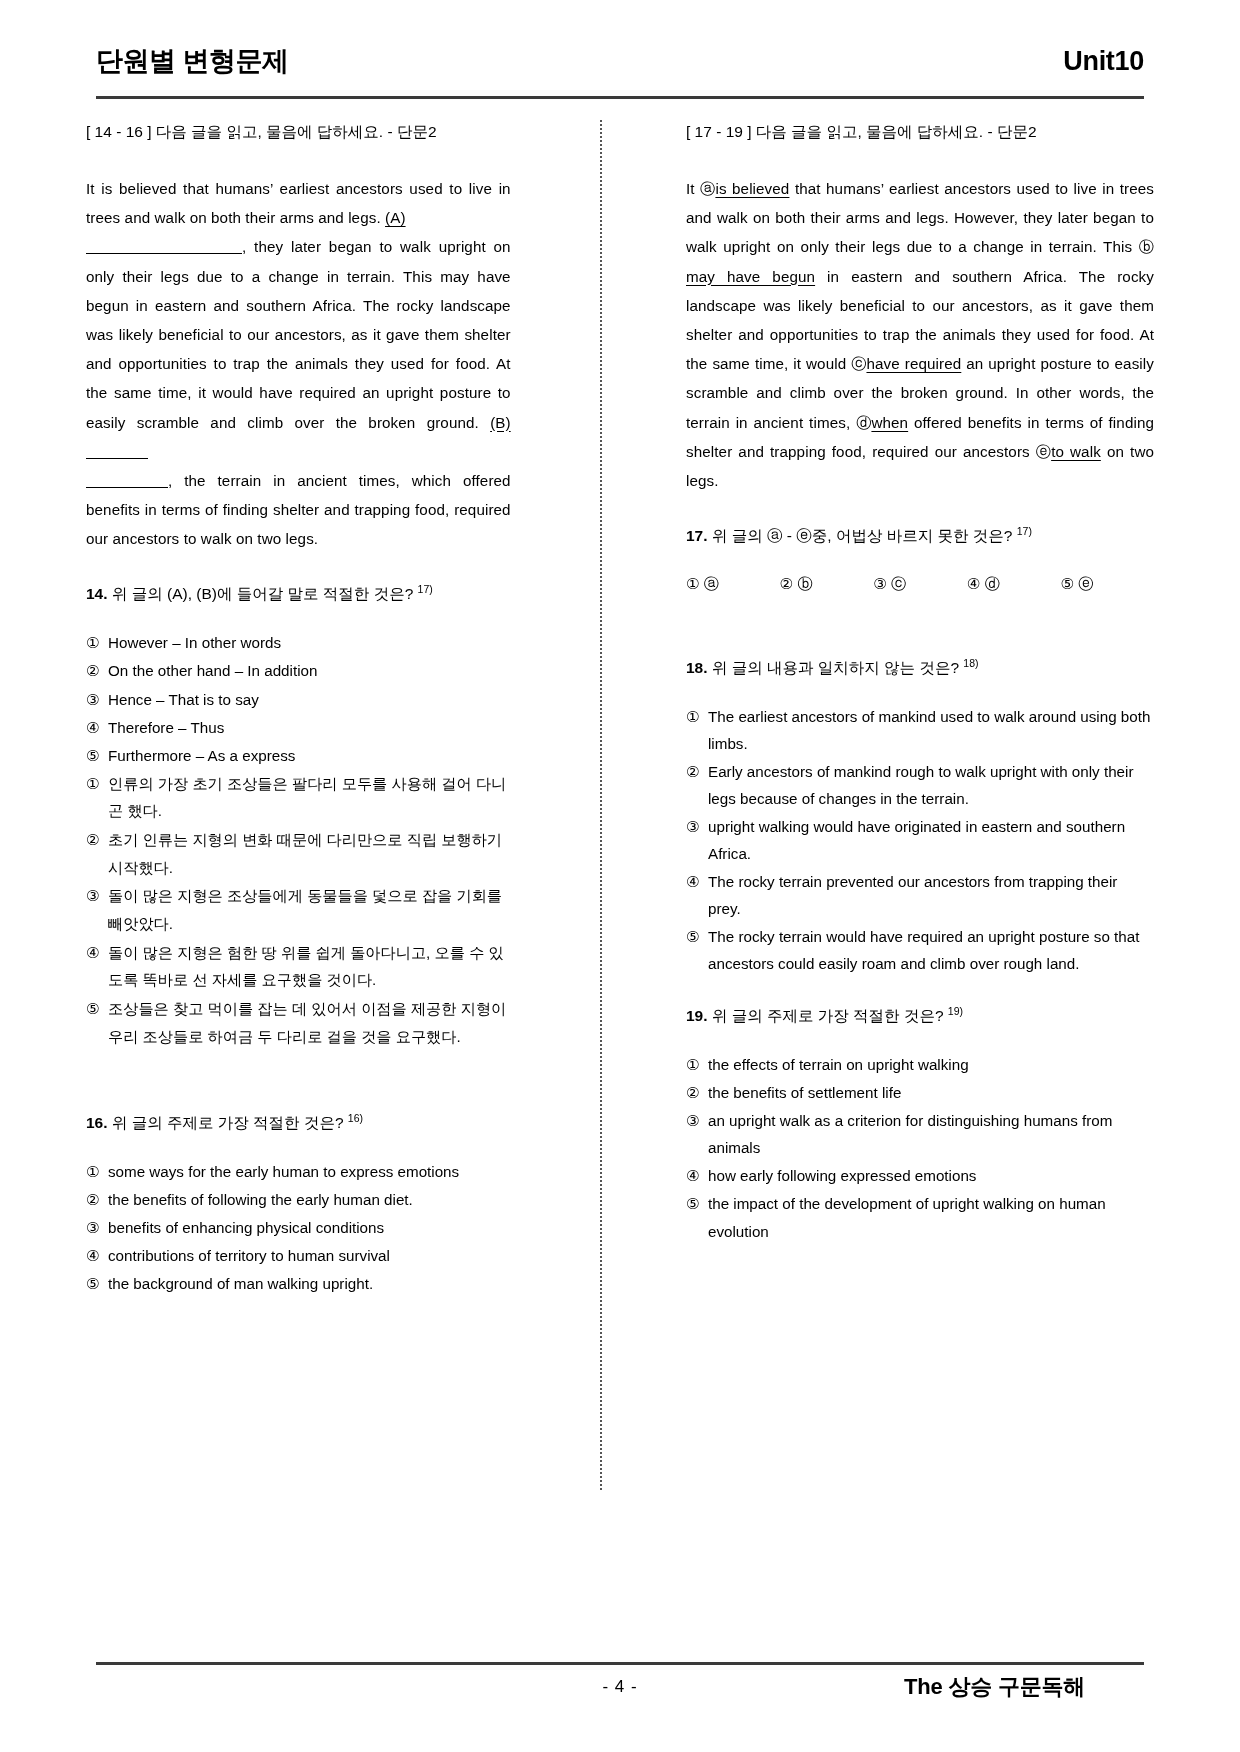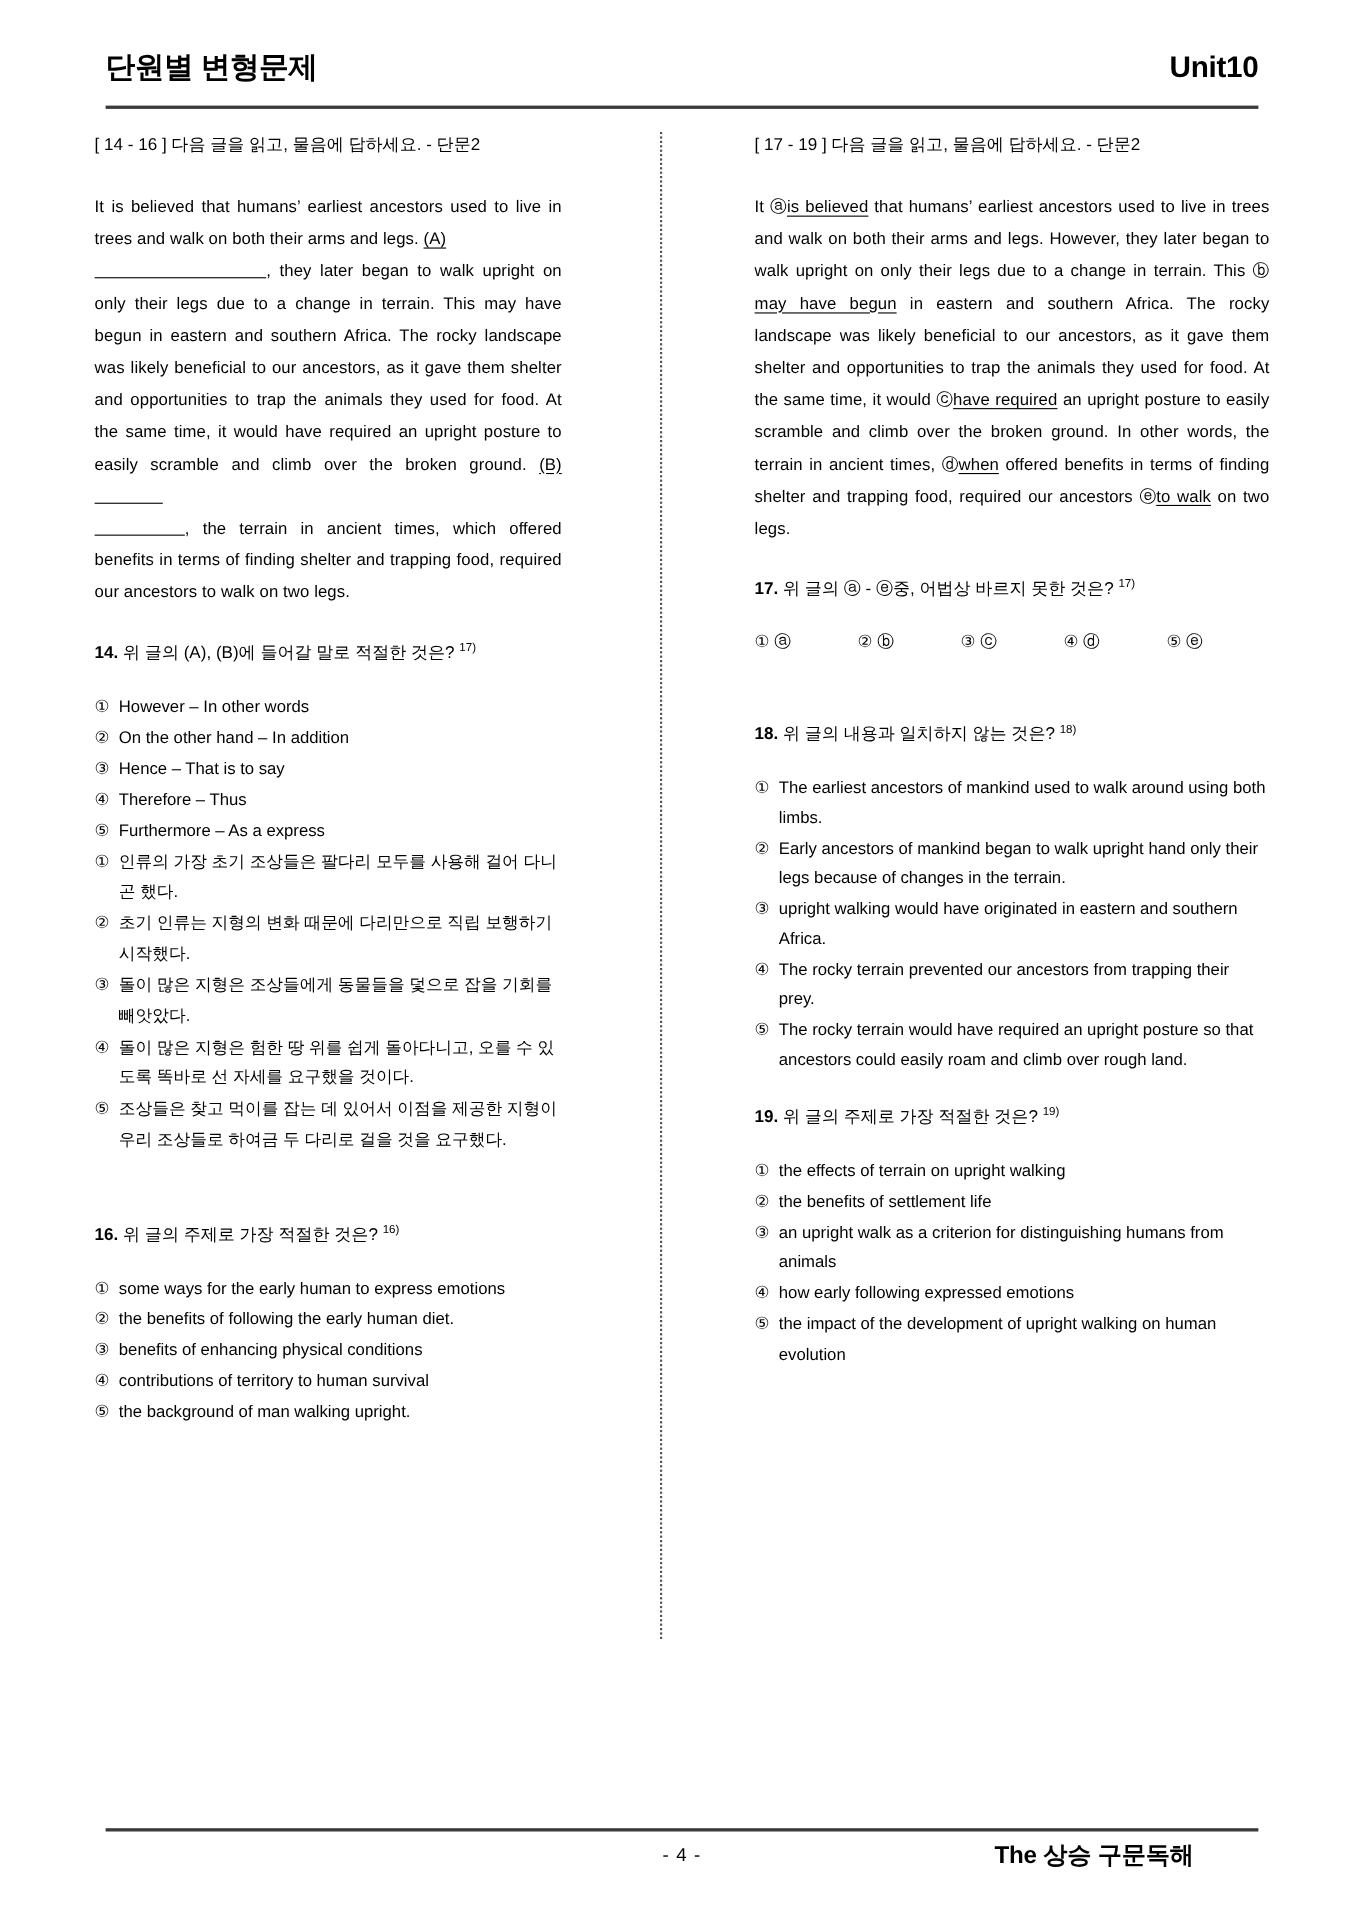--- a/index.html
+++ b/index.html
@@ -333,21 +333,21 @@
         <span>위 글의 내용과 일치하지 않는 것은?</span>
         <span class="qsup">18)</span>
       </div>
       <ul class="choices">
         <li class="choice">
             <span class="marker">①</span>
             <span class="ctext">The earliest ancestors of mankind used to walk around using both limbs.</span>
           </li>
         <li class="choice">
             <span class="marker">②</span>
-            <span class="ctext">Early ancestors of mankind began to walk upright hand only their legs because of changes in the terrain.</span>
+            <span class="ctext">Early ancestors of mankind rough to walk upright with only their legs because of changes in the terrain.</span>
           </li>
         <li class="choice">
             <span class="marker">③</span>
             <span class="ctext">upright walking would have originated in eastern and southern Africa.</span>
           </li>
         <li class="choice">
             <span class="marker">④</span>
             <span class="ctext">The rocky terrain prevented our ancestors from trapping their prey.</span>
           </li>
         <li class="choice">

